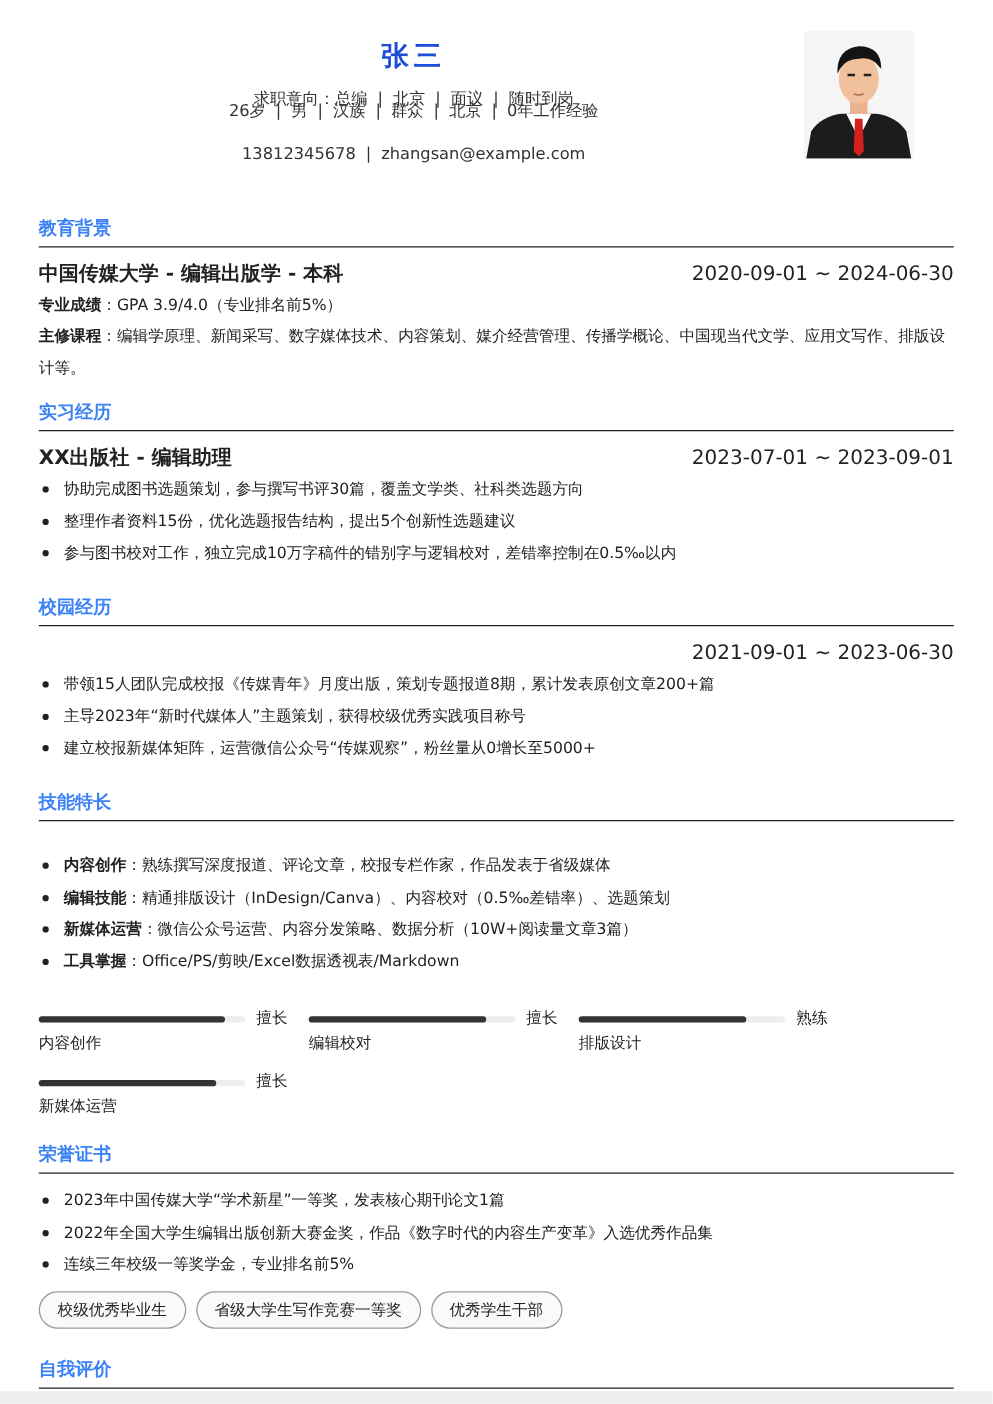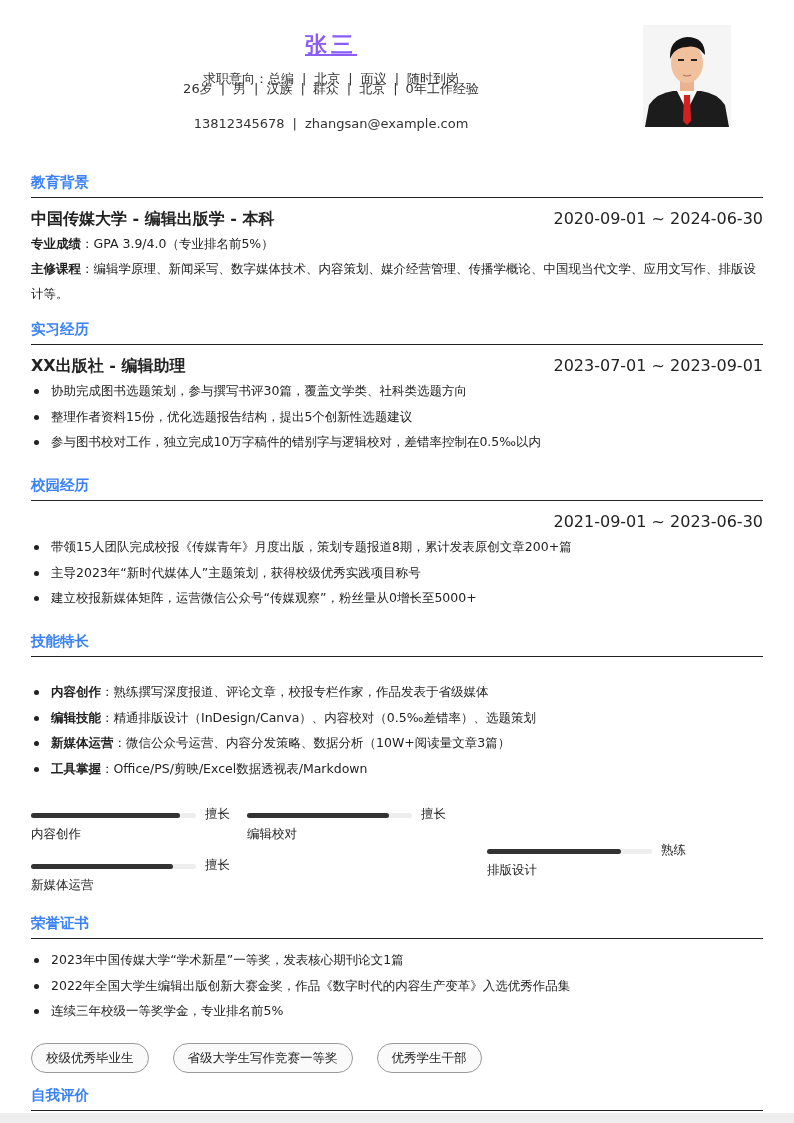--- a/index.html
+++ b/index.html
@@ -9,21 +9,21 @@
     font-family: "DejaVu Sans", "Liberation Sans", sans-serif;
     color: #222222;
     position: relative;
     font-size: 13px;
   }
   .page { position: absolute; left: 31px; top: 0; width: 732px; }
 
   .header { position: relative; height: 150px; }
   .name {
     position: absolute; left: 0; width: 600px; top: 30px;
-    text-align: center; font-size: 22px; font-weight: bold; letter-spacing: 4px; color: #8b5cf6; text-decoration: underline;
+    text-align: center; font-size: 22px; font-weight: bold; letter-spacing: 4px; color: #1d4ed8;
   }
   .info-line {
     position: absolute; left: 0; width: 600px; text-align: center;
     font-size: 13px; color: #333;
   }
   .info-line .sep { display: inline-block; margin: 0 8px; color: #333; }
   .l1 { top: 70px; } .l2 { top: 80px; } .l3 { top: 116px; }
 
   .photo {
     position: absolute; right: 32px; top: 25px; width: 88px; height: 102px;
@@ -45,21 +45,21 @@
     content: ""; position: absolute; left: 3px; top: 11px; width: 5px; height: 5px;
     border-radius: 50%; background: #222;
   }
 
   .skill { position: absolute; width: 200px; height: 40px; }
   .skill .track { position: absolute; left: 0; top: 10px; width: 165px; height: 5px; background: #eeeeee; border-radius: 3px; }
   .skill .fill { position: absolute; left: 0; top: 0; height: 5px; background: #333333; border-radius: 3px; }
   .skill .level { position: absolute; left: 174px; top: 3px; font-size: 12.5px; }
   .skill .label { position: absolute; left: 0; top: 23px; font-size: 12.5px; }
 
-  .tags { display: flex; gap: 24px; margin-top: 19px; }
+  .tags { display: flex; gap: 8px; margin-top: 9px; }
   .tag {
     border: 1px solid #999; border-radius: 15px; padding: 0 14px;
     height: 30px; line-height: 28px; font-size: 12.5px; color: #222; background: #fafafa;
   }
   .footer-bar { position: absolute; left: 0; bottom: 0; width: 794px; height: 10px; background: #eeeeee; }
 </style>
 </head>
 <body>
 
 <div class="page">
@@ -147,21 +147,21 @@
     <span class="level">擅长</span>
     <span class="label">内容创作</span>
   </div>
   <div class="skill" style="left:216px; top:803px;">
     <div class="track">
         <div class="fill" style="width:86%"></div>
       </div>
     <span class="level">擅长</span>
     <span class="label">编辑校对</span>
   </div>
-  <div class="skill" style="left:456px; top:803px;margin-top:36px;">
+  <div class="skill" style="left:432px; top:803px;">
     <div class="track">
         <div class="fill" style="width:81%"></div>
       </div>
     <span class="level">熟练</span>
     <span class="label">排版设计</span>
   </div>
   <div class="skill" style="left:0; top:854px;">
     <div class="track">
         <div class="fill" style="width:86%"></div>
       </div>

